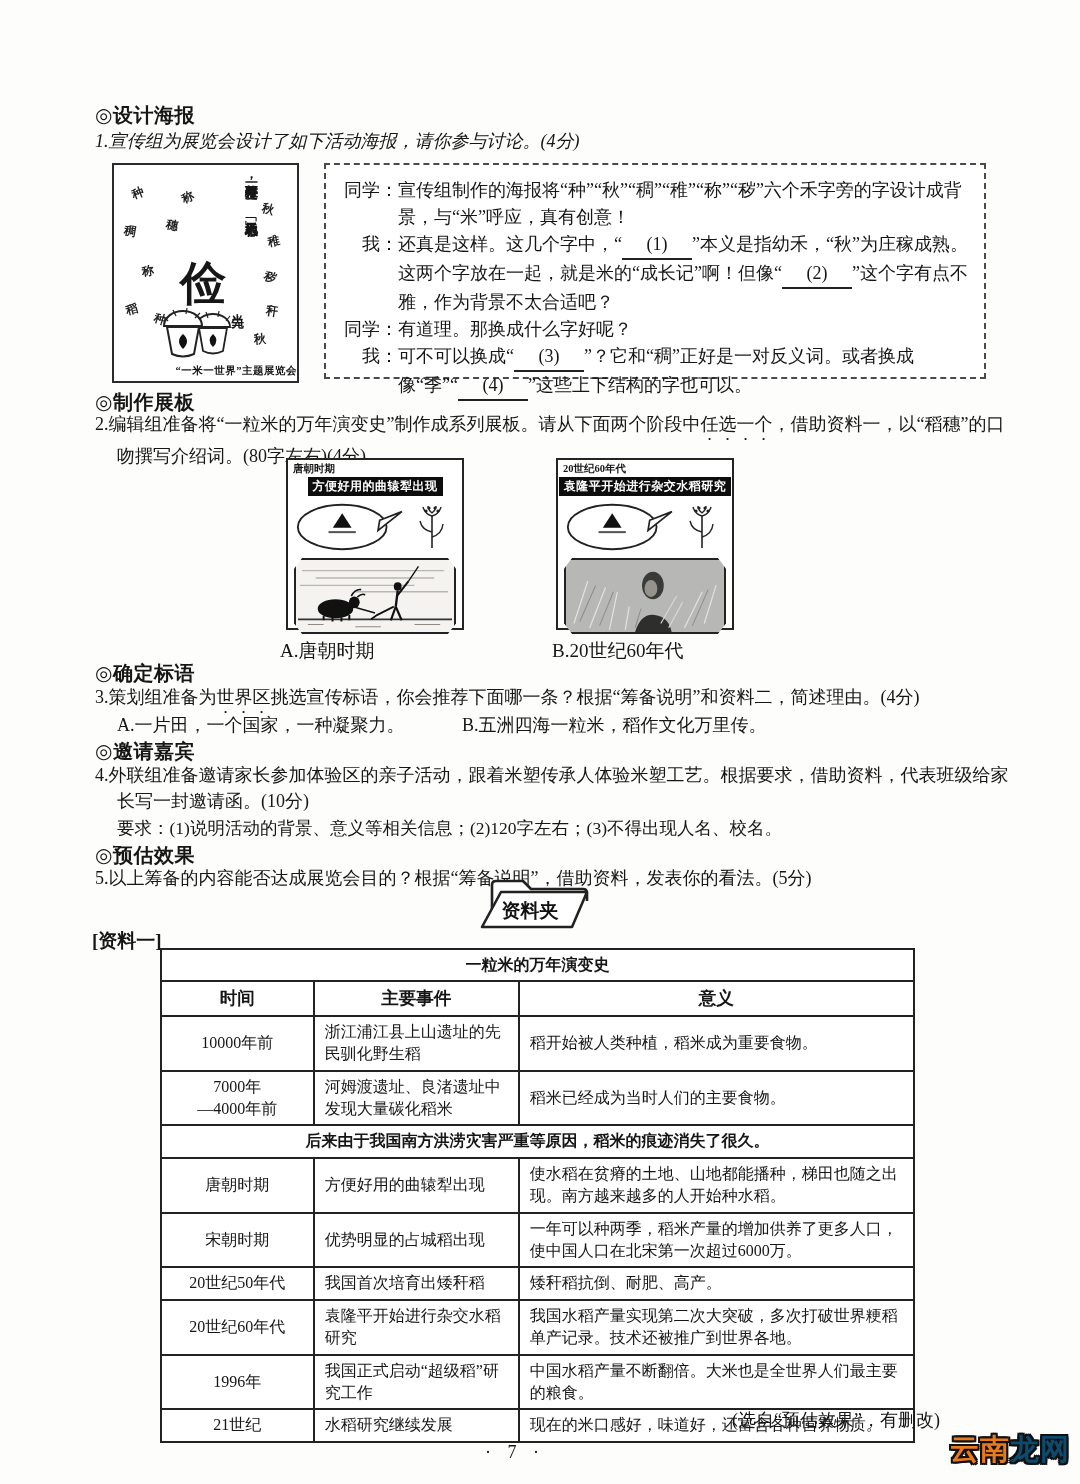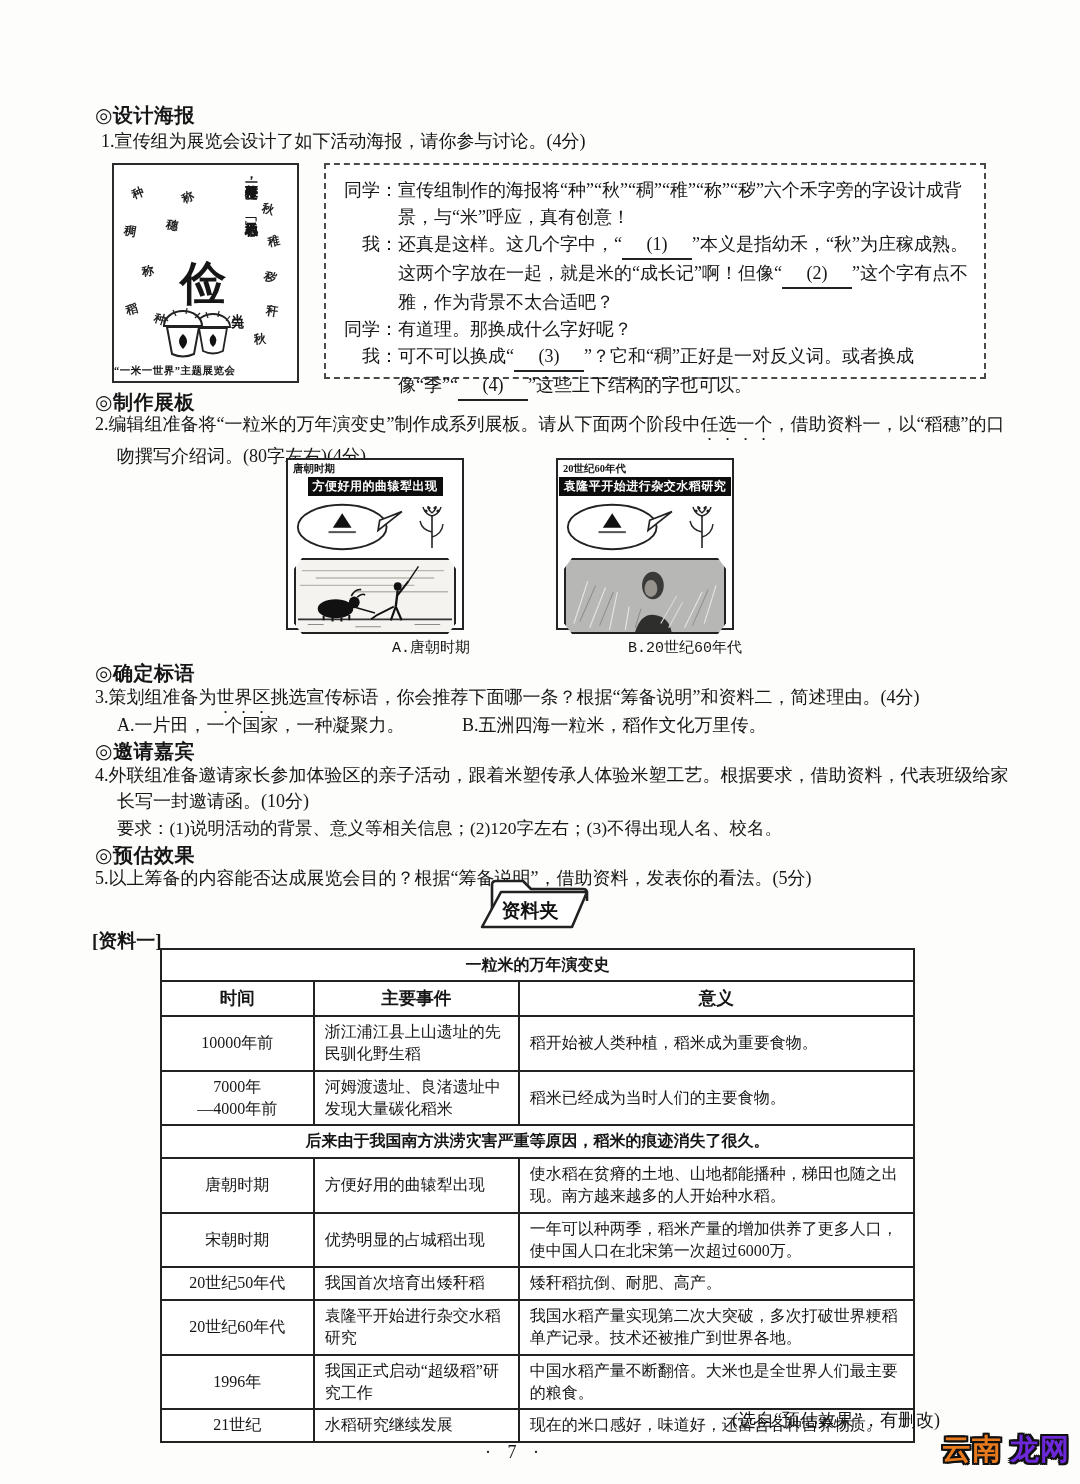--- a/index.html
+++ b/index.html
@@ -16,62 +16,62 @@
         -webkit-text-emphasis:filled dot;-webkit-text-emphasis-position:under right;}
   
   .poster{left:112px;top:163px;width:183px;height:216px;border:2.5px solid #2b2b2b;background:#fff;}
   .poster .slogan{position:absolute;right:36px;top:10px;writing-mode:vertical-rl;
      font-size:13px;font-weight:bold;line-height:1.55;height:160px;}
   .poster .slogan .col2{padding-top:24px;}
   .poster .bigchar{position:absolute;left:66px;top:88px;font-size:46px;font-weight:bold;}
   .poster .bigsub{position:absolute;left:114px;top:138px;writing-mode:vertical-rl;
      font-size:13px;font-weight:bold;letter-spacing:2px;}
   .scat{position:absolute;font-size:12px;font-weight:bold;color:#222;}
-  .poster-footer{position:absolute;left:0;right:0;bottom:3px;text-align:left;
+  .poster-footer{position:absolute;left:0;right:0;bottom:3px;text-align:right;
      font-size:10.5px;font-weight:bold;letter-spacing:.5px;}
   .baskets{position:absolute;left:44px;bottom:20px;}
   
   .dialog{left:324px;top:163px;width:662px;height:216px;border:2px dashed #4a4a4a;
      background:#fff;box-sizing:border-box;padding:12px 14px 0 12px;font-size:18px;line-height:27px;}
   .dl{display:flex;}
   .dl .spk{width:60px;text-align:right;flex:0 0 60px;white-space:nowrap;}
   .dl .txt{flex:1;}
   .blank{display:inline-block;min-width:70px;border-bottom:2px solid #222;text-align:center;}
   
   .panel{width:178px;height:172px;border:2px solid #242424;background:#fff;box-sizing:border-box;}
   .panel .plabel{font-size:10.5px;font-weight:bold;padding:2px 5px 0;}
   .panel .banner{margin:1px auto 2px;width:fit-content;max-width:168px;background:#0d0d0d;color:#fff;
      font-size:12px;font-weight:bold;padding:1px 5px;white-space:nowrap;letter-spacing:.5px;}
   .panel .mid{display:flex;align-items:center;padding:0 3px;height:58px;}
   .photo-frame{margin:2px 6px 0;height:72px;border:2px solid #222;position:relative;overflow:hidden;
      clip-path:polygon(5% 0,95% 0,100% 14%,100% 86%,95% 100%,5% 100%,0 86%,0 14%);}
-  .caption{font-size:15px;text-align:right;width:190px;font-family:Liberation Mono, monospace;}
+  .caption{font-size:19px;text-align:left;width:190px;}
   
   table.mat{border-collapse:collapse;width:755px;background:#fff;}
   table.mat td{border:2px solid #222;font-size:16px;line-height:1.4;padding:4px 10px;}
   td.t-title{font-size:19px;font-weight:bold;text-align:center;padding:5px;border-radius:13px;}
   tr.t-head td{font-size:17.5px;font-weight:bold;text-align:center;padding:4px;}
   td.c-time{width:132px;text-align:center;white-space:pre-line;}
   td.c-event{width:185px;}
   td.c-mean{width:378px;}
   td.t-inter{text-align:center;font-weight:bold;}
   .src-note{font-size:18px;}
   .pagenum{font-size:18px;letter-spacing:6px;}
   .watermark{font-family:"Liberation Sans","DejaVu Sans",sans-serif;font-size:29px;font-weight:900;
      letter-spacing:1px;
      text-shadow:-2px -2px 0 #111,2px -2px 0 #111,-2px 2px 0 #111,2px 2px 0 #111,
                  0 -2px 0 #111,0 2px 0 #111,-2px 0 0 #111,2px 0 0 #111;}
   .wm-a{color:#e87a1e;}
-  .wm-b{color:#6d28d9;margin-left:8px;}
+  .wm-b{color:#0c4a6e;}
 </style>
 </head>
 <body>
 
 <div class="abs" style="left:95px;top:102px;"><span class="sec-h">◎设计海报</span></div>
-<div class="abs qline" style="left:101px;top:129px;">1.宣传组为展览会设计了如下活动海报，请你参与讨论。(4分)</div>
+<div class="abs qline" style="left:95px;top:129px;font-style:italic;">1.宣传组为展览会设计了如下活动海报，请你参与讨论。(4分)</div>
 
 <div class="abs poster">
   <span class="scat" style="left:18px;top:20px;transform:rotate(-20deg);">种</span>
   <span class="scat" style="left:148px;top:36px;transform:rotate(15deg);">秋</span>
   <span class="scat" style="left:10px;top:58px;transform:rotate(10deg);">稠</span>
   <span class="scat" style="left:154px;top:68px;transform:rotate(-12deg);">稚</span>
   <span class="scat" style="left:28px;top:98px;transform:rotate(-8deg);">称</span>
   <span class="scat" style="left:150px;top:104px;transform:rotate(20deg);">秽</span>
   <span class="scat" style="left:12px;top:136px;transform:rotate(-15deg);">稻</span>
   <span class="scat" style="left:152px;top:138px;transform:rotate(8deg);">秆</span>

